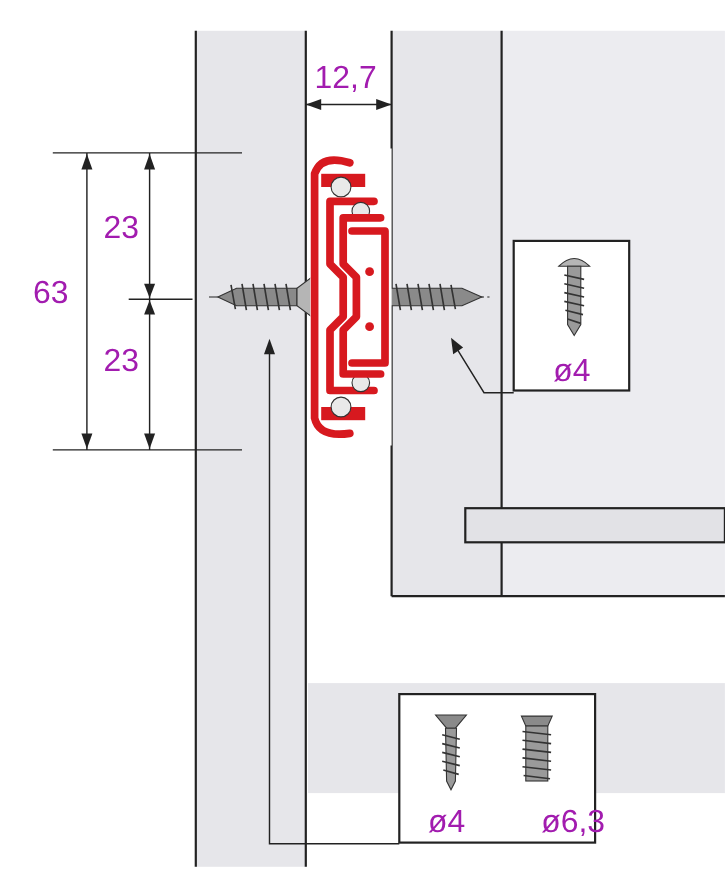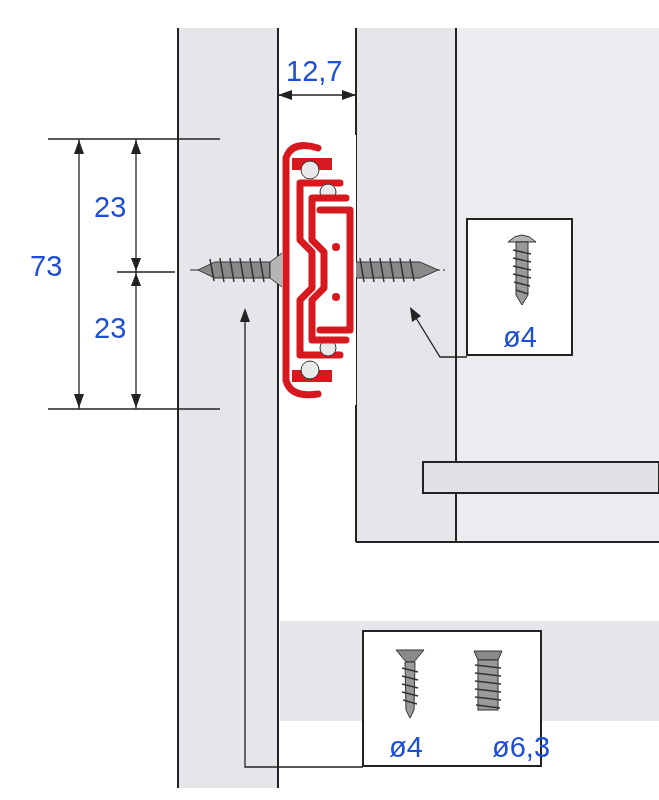--- a/index.html
+++ b/index.html
@@ -1,18 +1,18 @@
 <!DOCTYPE html>
 <html><head>
 <meta charset="utf-8">
 <style>
   html, body { margin: 0; padding: 0; background: #ffffff; }
   body { width: 659px; height: 800px; overflow: hidden; position: relative; font-family: "Liberation Sans", sans-serif; }
   svg { position: absolute; left: 0; top: 0; }
-  .lbl { position: absolute; font-family: "Liberation Sans", sans-serif; color: #1d4ed8; font-size: 29px; line-height: 1; white-space: nowrap; }
+  .lbl { position: absolute; font-family: "Liberation Sans", sans-serif; color: #a21caf; font-size: 29px; line-height: 1; white-space: nowrap; }
   .panel { fill: #e6e6ea; }
   .panel-light { fill: #ececf0; }
   .stroke { stroke: #222; stroke-width: 2; fill: none; }
   .thin { stroke: #222; stroke-width: 1.3; fill: none; }
   .rail { fill: none; stroke: #d7191f; stroke-width: 7; stroke-linecap: round; stroke-linejoin: round; }
 </style>
 </head>
 <body>
 
 <svg width="659" height="800" viewBox="0 0 659 800">
@@ -131,18 +131,18 @@
       <line x1="475" y1="697" x2="501" y2="700"></line>
         <line x1="476" y1="705" x2="500" y2="708"></line>
     </g>
   </g>
 
   <polyline class="thin" points="363,767 245,767 245,320"></polyline>
   <polygon points="245,308 240,322 250,322" fill="#222"></polygon>
 </svg>
 
 <div class="lbl" style="left:286px; top:57px;">12,7</div>
-<div class="lbl" style="left:30px; top:252px;">73</div>
+<div class="lbl" style="left:30px; top:252px;">63</div>
 <div class="lbl" style="left:94px; top:193px;">23</div>
 <div class="lbl" style="left:94px; top:314px;">23</div>
 <div class="lbl" style="left:503px; top:323px;">ø4</div>
 <div class="lbl" style="left:389px; top:733px;">ø4</div>
 <div class="lbl" style="left:448px; top:733px;margin-left:44px;">ø6,3</div>
 
 </body></html>

